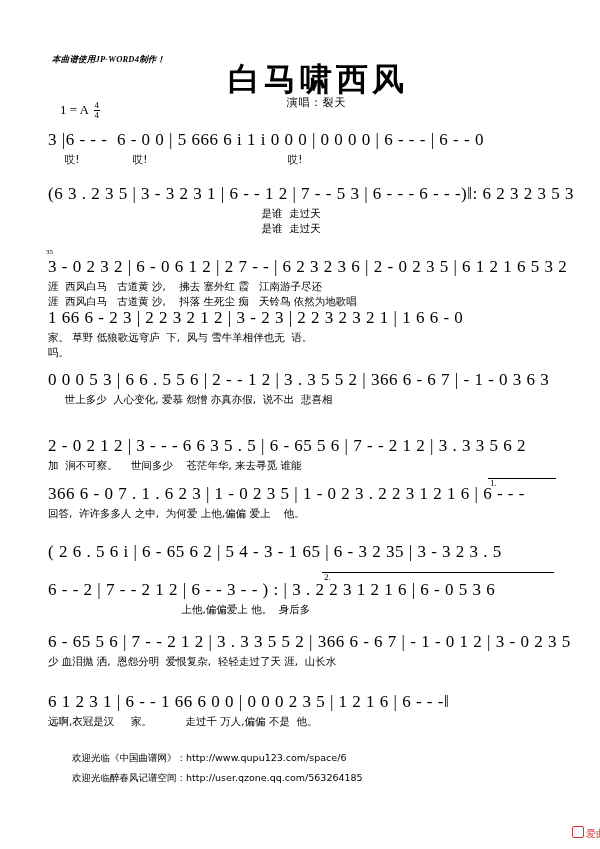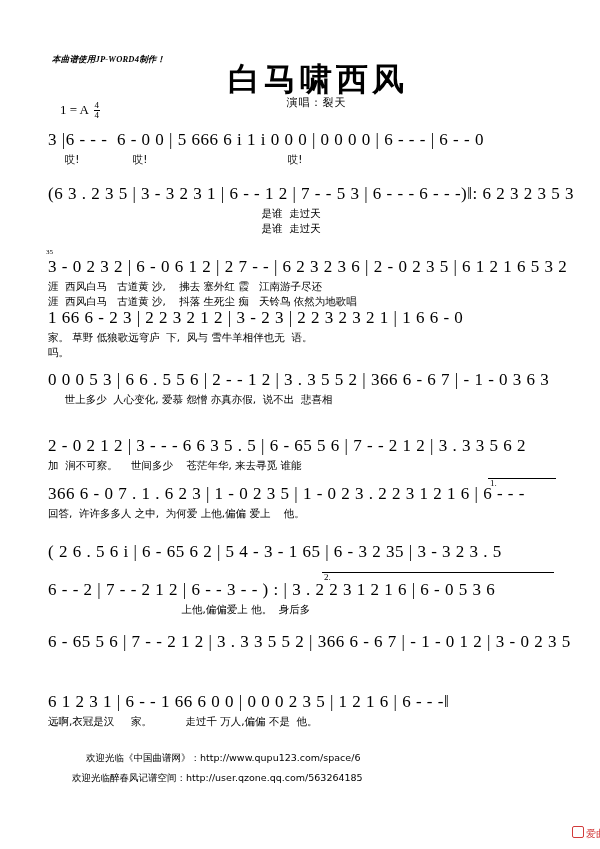--- a/index.html
+++ b/index.html
@@ -106,21 +106,21 @@
     font-size: 7px;
     left: -2px;
     top: -7px;
   }
   .footer1, .footer2 {
     position: absolute;
     left: 72px;
     font-size: 9.5px;
     font-family: "DejaVu Sans", sans-serif;
   }
-  .footer1 { top: 752px; margin-left: 14px; }
+  .footer1 { top: 752px; }
   .footer2 { top: 772px; }
   .watermark {
     position: absolute;
     right: 10px;
     bottom: 8px;
     font-size: 10px;
     color: #d23a3a;
     font-family: Liberation Serif, serif;
   }
   .wm-icon {
@@ -208,20 +208,21 @@
     <div class="notes">6 - - 2 | 7 - - 2 1 2 | 6 - - 3 - - ) : | 3 . 2 2 3 1 2 1 6 | 6 - 0 5 3 6</div>
     <div class="lyr">                                        上他,偏偏爱上 他。  身后多</div>
   </div>
   <div style="position:absolute; left:324px; top:572px; font-size:9px;">
     <span>2.</span>
   </div>
   <div class="underline-row" style="left:322px; top:572px; width:232px;"></div>
 
   <div class="sys" style="top:630px;">
     <div class="notes">6 - 65 5 6 | 7 - - 2 1 2 | 3 . 3 3 5 5 2 | 366 6 - 6 7 | - 1 - 0 1 2 | 3 - 0 2 3 5</div>
+    <div class="lyr">少 血泪抛 洒,  恩怨分明  爱恨复杂,  轻轻走过了天 涯,  山长水</div>
   </div>
 
   <div class="sys" style="top:690px;">
     <div class="notes">6 1 2 3 1 | 6 - - 1 66 6 0 0 | 0 0 0 2 3 5 | 1 2 1 6 | 6 - - -‖</div>
     <div class="lyr">远啊,衣冠是汉     家。          走过千 万人,偏偏 不是  他。</div>
   </div>
 
   <div class="footer1">欢迎光临《中国曲谱网》：http://www.qupu123.com/space/6</div>
   <div class="footer2">欢迎光临醉春风记谱空间：http://user.qzone.qq.com/563264185</div>
 

